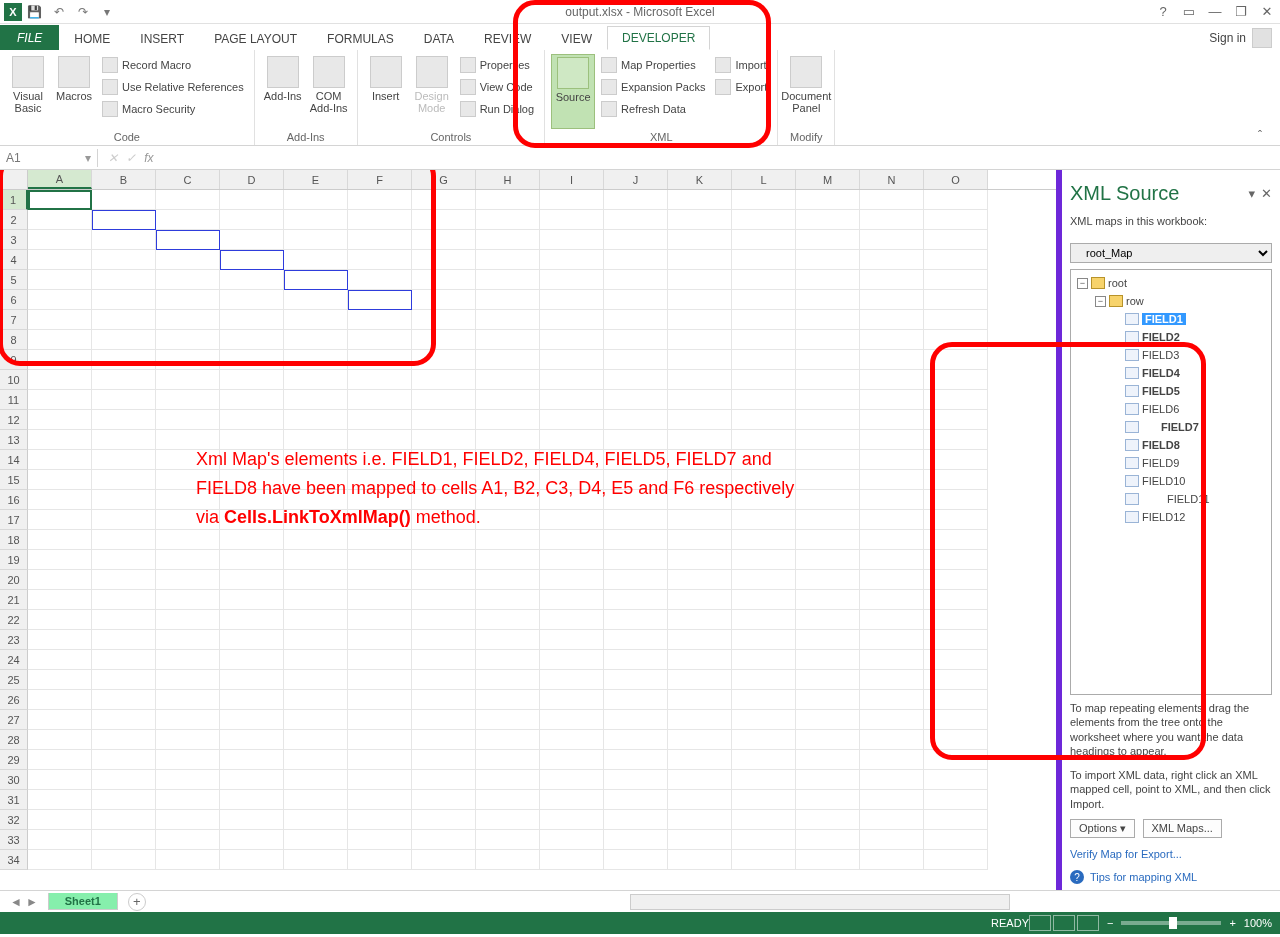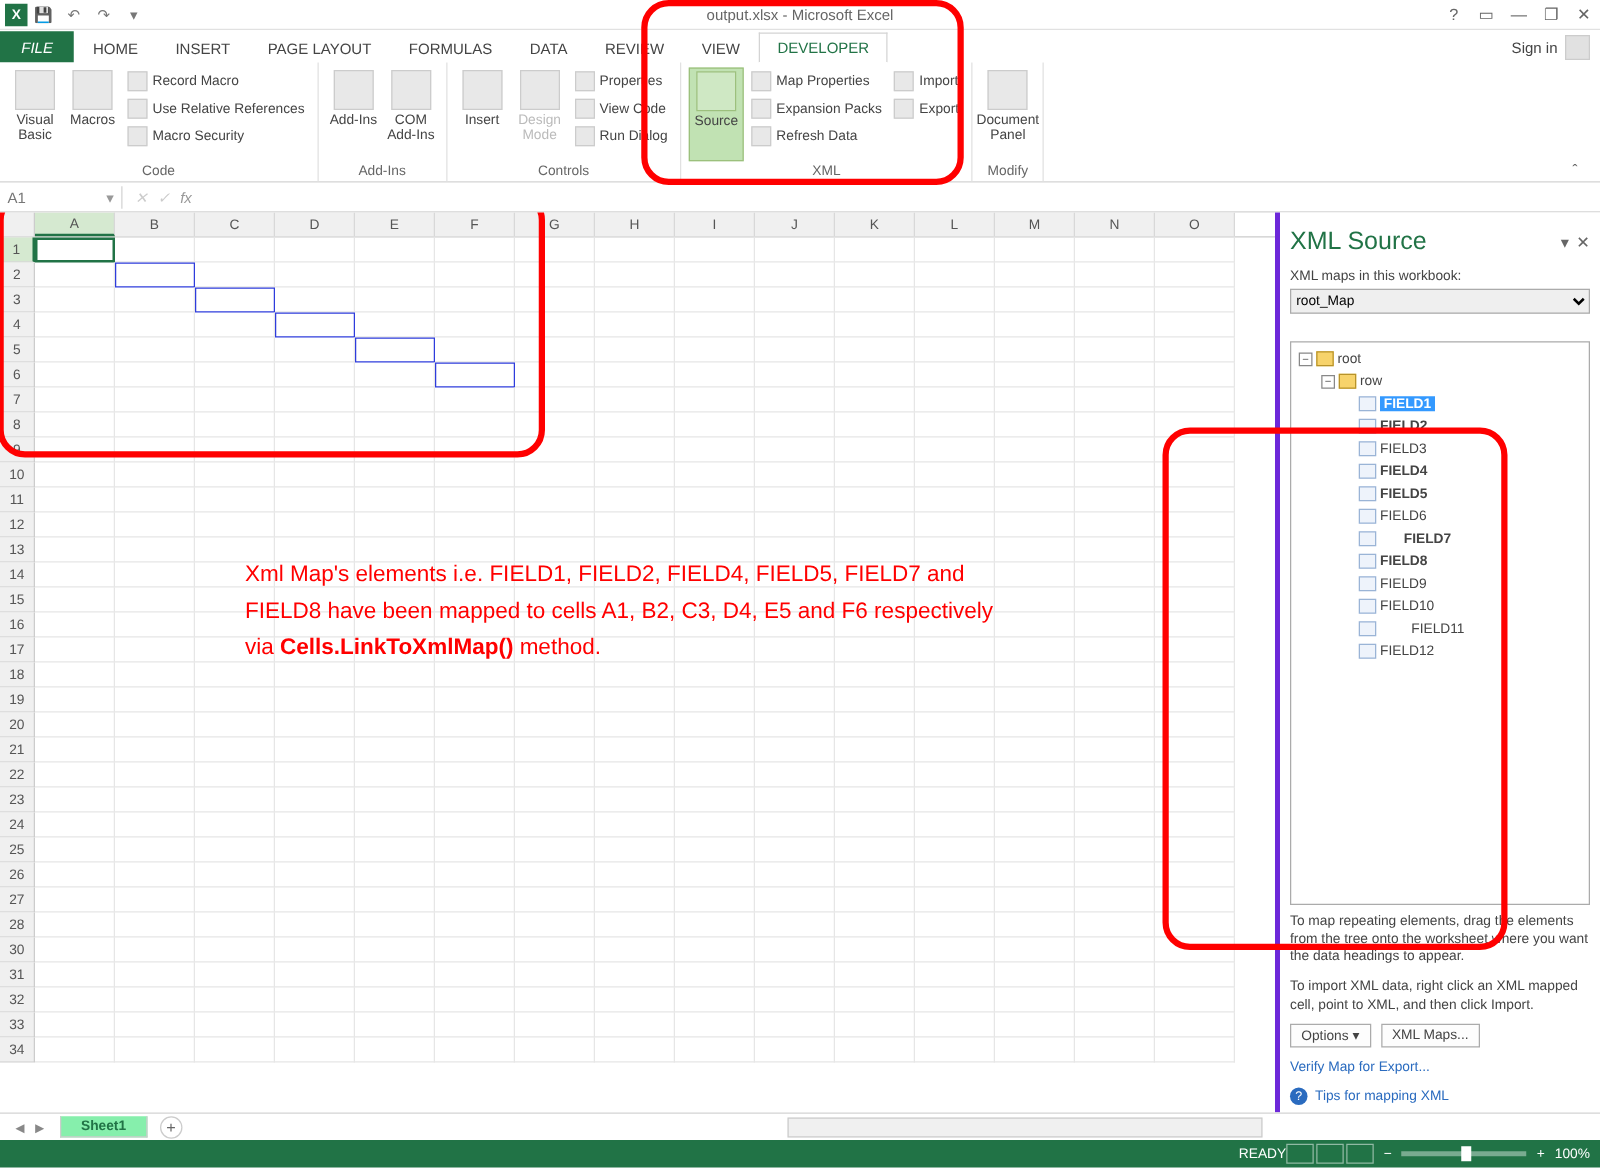--- a/index.html
+++ b/index.html
@@ -56,25 +56,25 @@
 .rowhdr.sel { background:#d5e9d0; border-right:2px solid #217346; }
 .cell { width:64px; border-right:1px solid #e6e6e6; border-bottom:1px solid #e6e6e6; font-size:11px; }
 .mapped { border:1px solid #2e3cdc; }
 .active-cell { border:2px solid #217346 !important; }
 
 
 .annot { position:absolute; left:196px; top:275px; width:660px; color:red; font-size:18px; line-height:1.6; z-index:3; }
 .annot b { font-weight:bold; }
 
 
-.xml-pane { width:260px; border-left:4px solid #6d28d9; background:#fff; display:flex; flex-direction:column; padding:6px 8px; font-size:11px; }
+.xml-pane { width:224px; border-left:6px solid #6d28d9; background:#fff; display:flex; flex-direction:column; padding:6px 8px; font-size:11px; }
 .xml-title { color:#217346; font-size:20px; font-weight:normal; padding:6px 0 10px; display:flex; align-items:center; justify-content:space-between; }
 .xml-close { display:flex; gap:6px; color:#666; font-size:13px; }
-.xml-label { font-size:11px; color:#444; margin-bottom:4px; }
-.xml-select { width:100%; border:1px solid #ababab; padding:2px 0; font-size:11px; margin-bottom:22px; height:20px; }
+.xml-label { font-size:11px; color:#444; margin-bottom:16px; }
+.xml-select { width:100%; border:1px solid #ababab; padding:2px 11px; font-size:11px; margin-bottom:6px; height:20px; }
 .xml-tree { border:1px solid #ababab; height:456px; padding:4px; overflow:auto; }
 .tree-row { display:flex; align-items:center; gap:3px; height:18px; font-size:11px; cursor:pointer; }
 .tree-toggle { width:11px; height:11px; border:1px solid #888; font-size:9px; line-height:9px; text-align:center; color:#555; }
 .folder-ic { width:14px; height:12px; background:#f7d36b; border:1px solid #b8932a; }
 .leaf-ic { width:14px; height:12px; background:#eef3fb; border:1px solid #9ab4d6; }
 .tree-row .lbl.bold { font-weight:bold; }
 .tree-row .lbl.sel { background:#3399ff; color:#fff; padding:0 3px; }
 .xml-help { color:#444; font-size:11px; line-height:1.3; margin-top:6px; }
 .xml-btn { border:1px solid #ababab; padding:2px 8px; font-size:11px; background:#fdfdfd; cursor:pointer; }
 .xml-btnrow { display:flex; gap:8px; margin-top:8px; }
@@ -785,20 +785,38 @@
           <div class="cell"></div>
           <div class="cell"></div>
           <div class="cell"></div>
           <div class="cell"></div>
           <div class="cell"></div>
           <div class="cell"></div>
           <div class="cell"></div>
           <div class="cell"></div>
         </div>
         <div class="gridrow">
+          <div class="rowhdr">29</div>
+          <div class="cell"></div>
+          <div class="cell"></div>
+          <div class="cell"></div>
+          <div class="cell"></div>
+          <div class="cell"></div>
+          <div class="cell"></div>
+          <div class="cell"></div>
+          <div class="cell"></div>
+          <div class="cell"></div>
+          <div class="cell"></div>
+          <div class="cell"></div>
+          <div class="cell"></div>
+          <div class="cell"></div>
+          <div class="cell"></div>
+          <div class="cell"></div>
+        </div>
+        <div class="gridrow">
           <div class="rowhdr">30</div>
           <div class="cell"></div>
           <div class="cell"></div>
           <div class="cell"></div>
           <div class="cell"></div>
           <div class="cell"></div>
           <div class="cell"></div>
           <div class="cell"></div>
           <div class="cell"></div>
           <div class="cell"></div>

